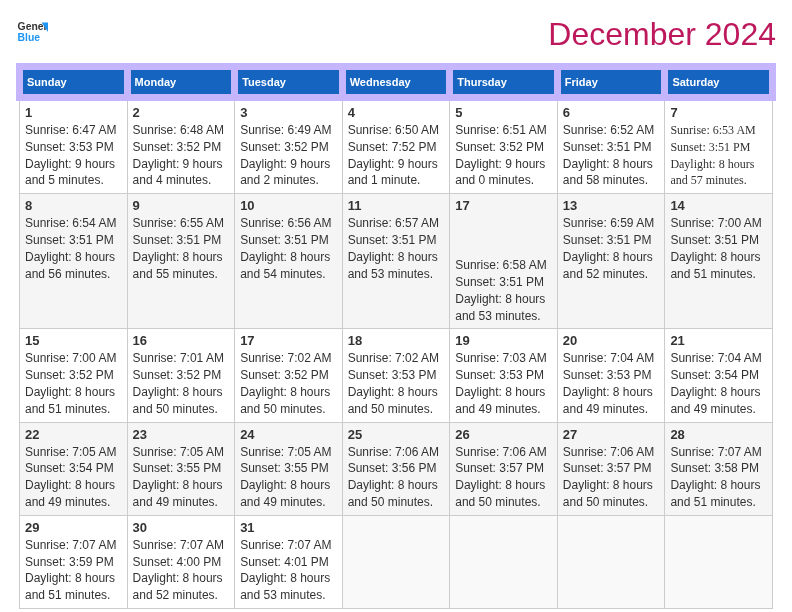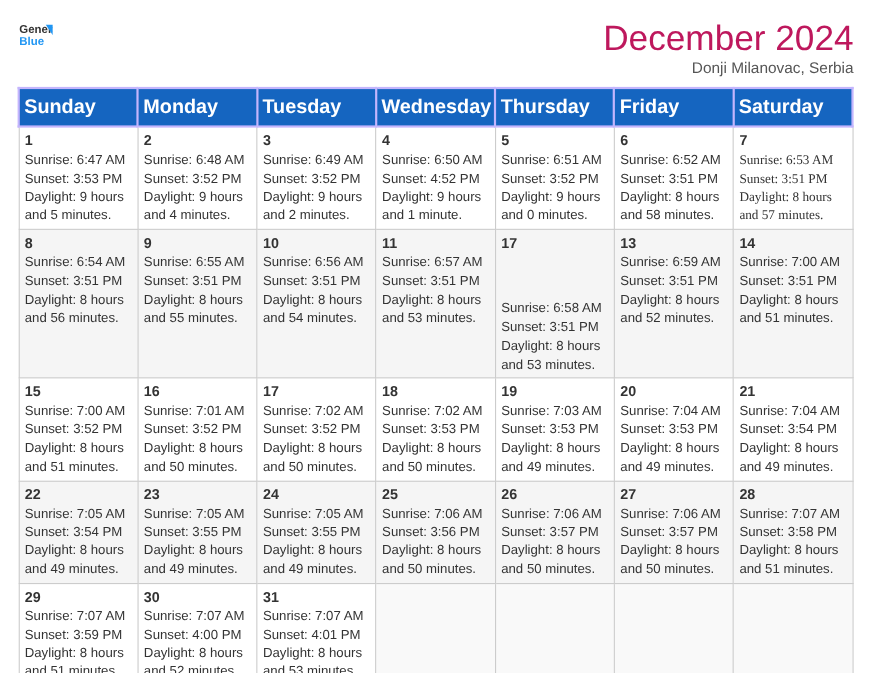--- a/index.html
+++ b/index.html
@@ -38,25 +38,25 @@
       color: #555;
     }
     table {
       width: 100%;
       border-collapse: collapse;
       table-layout: fixed;
     }
     th {
       background: #1565C0;
       color: #fff;
-      font-size: 18px;
+      font-size: 11px;
       font-weight: bold;
       padding: 6px 4px;
       text-align: left;
-      border: 2px solid #c4b5fd;
+      border: 7px solid #c4b5fd;
     }
     td {
       border: 1px solid #ccc;
       vertical-align: top;
       padding: 4px 5px;
       font-size: 10px;
       color: #333;
       background: #fff;
       min-height: 80px;
       height: 90px;
@@ -83,21 +83,20 @@
 <div class="header">
   <div class="logo">
     <svg class="logo-icon" viewBox="0 0 40 40" xmlns="http://www.w3.org/2000/svg">
       <text x="2" y="18" font-size="13" font-weight="bold" fill="#333" font-family="Arial">General</text>
       <text x="2" y="31" font-size="13" font-weight="bold" fill="#2196F3" font-family="Arial">Blue</text>
       <polygon points="32,8 40,8 40,20" fill="#2196F3"></polygon>
     </svg>
   </div>
   <div class="title-block">
     <div class="month-title">December 2024</div>
-    <div class="subtitle">Donji Milanovac, Serbia</div>
   </div>
 </div>
 
 <table>
   <thead>
     <tr id="header-row">
         <th>Sunday</th>
         <th>Monday</th>
         <th>Tuesday</th>
         <th>Wednesday</th>
@@ -125,21 +124,21 @@
         <td>
           <span class="day-number">3</span>
           <div class="day-info" style="white-space: pre-line;">Sunrise: 6:49 AM
 Sunset: 3:52 PM
 Daylight: 9 hours
 and 2 minutes.</div>
         </td>
         <td>
           <span class="day-number">4</span>
           <div class="day-info" style="white-space: pre-line;">Sunrise: 6:50 AM
-Sunset: 4:52 PM
+Sunset: 7:52 PM
 Daylight: 9 hours
 and 1 minute.</div>
         </td>
         <td>
           <span class="day-number">5</span>
           <div class="day-info" style="white-space: pre-line;">Sunrise: 6:51 AM
 Sunset: 3:52 PM
 Daylight: 9 hours
 and 0 minutes.</div>
         </td>

